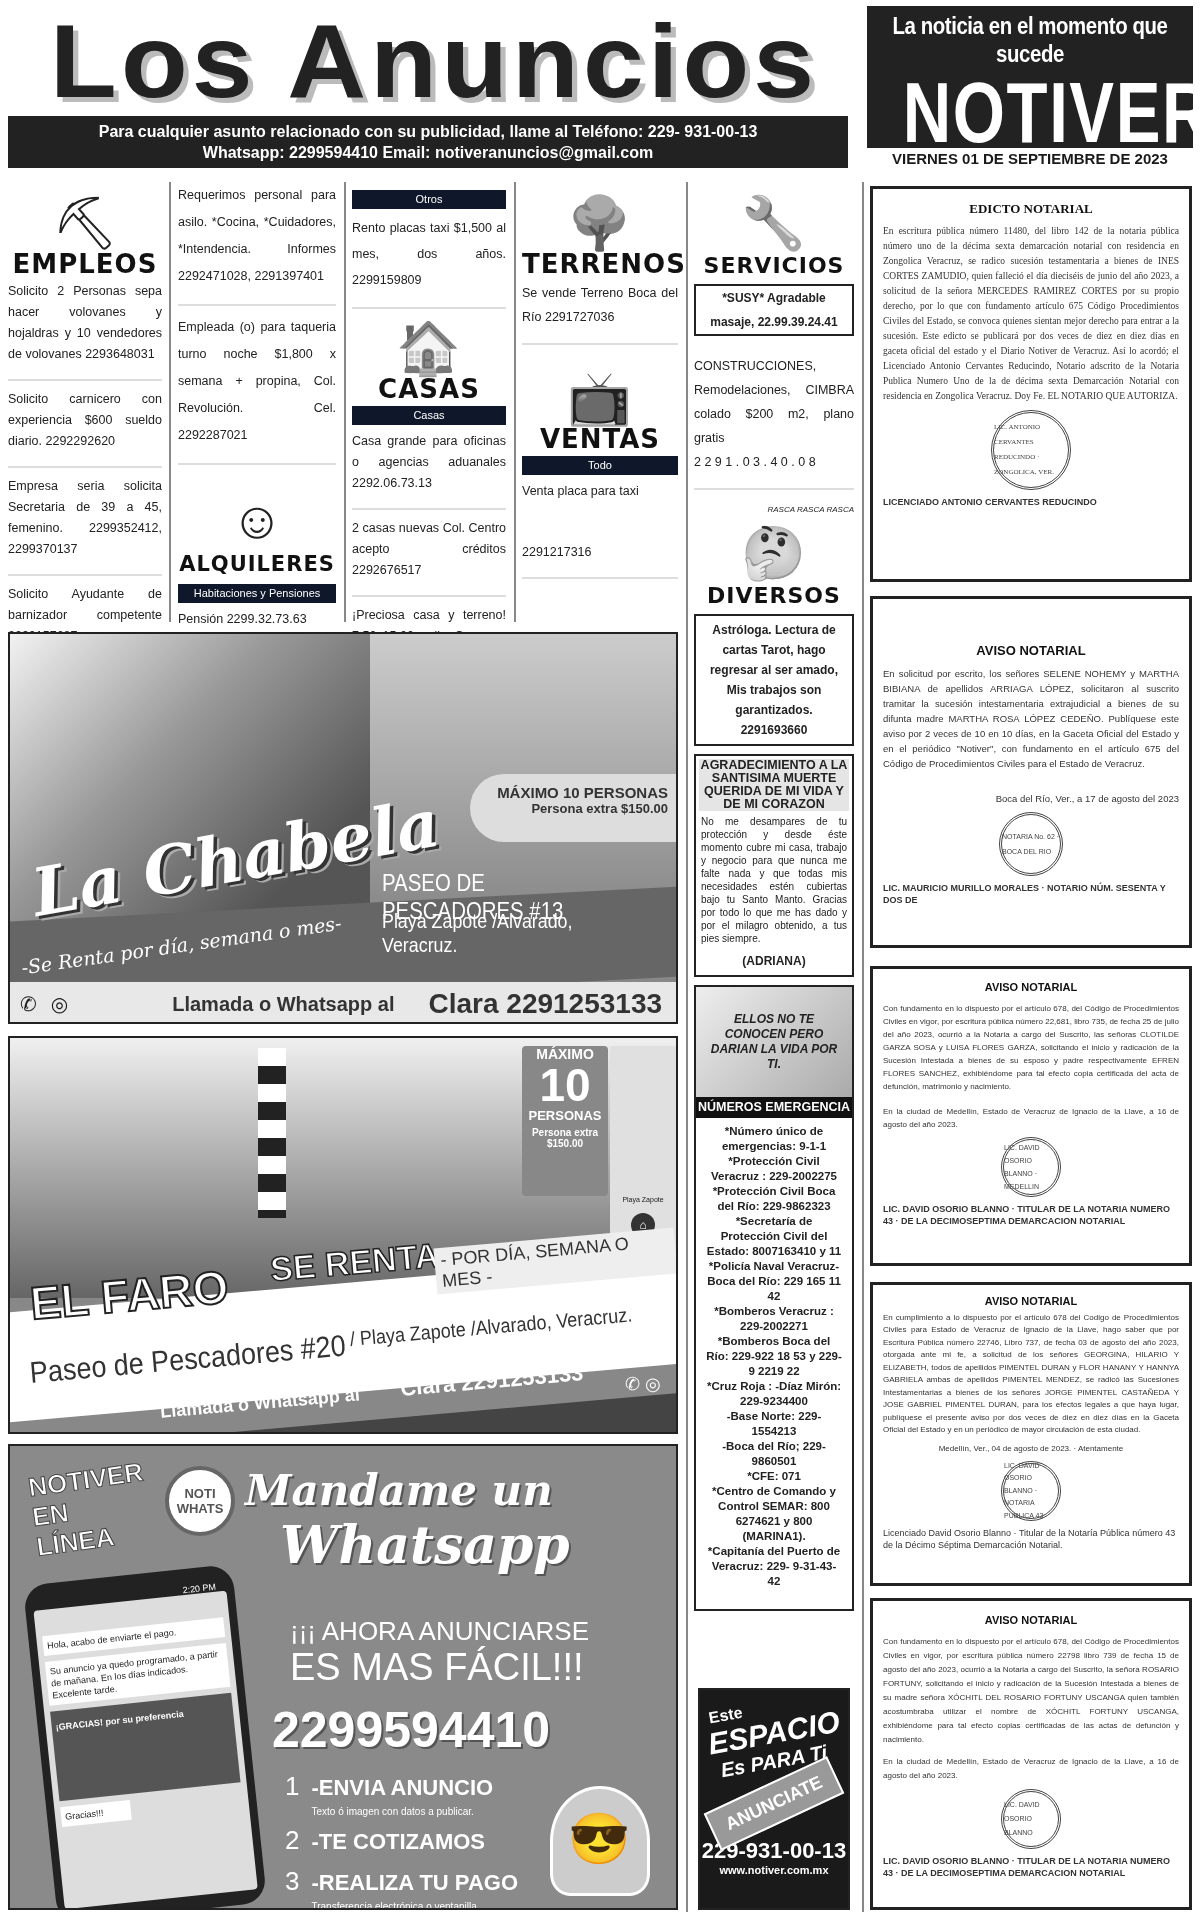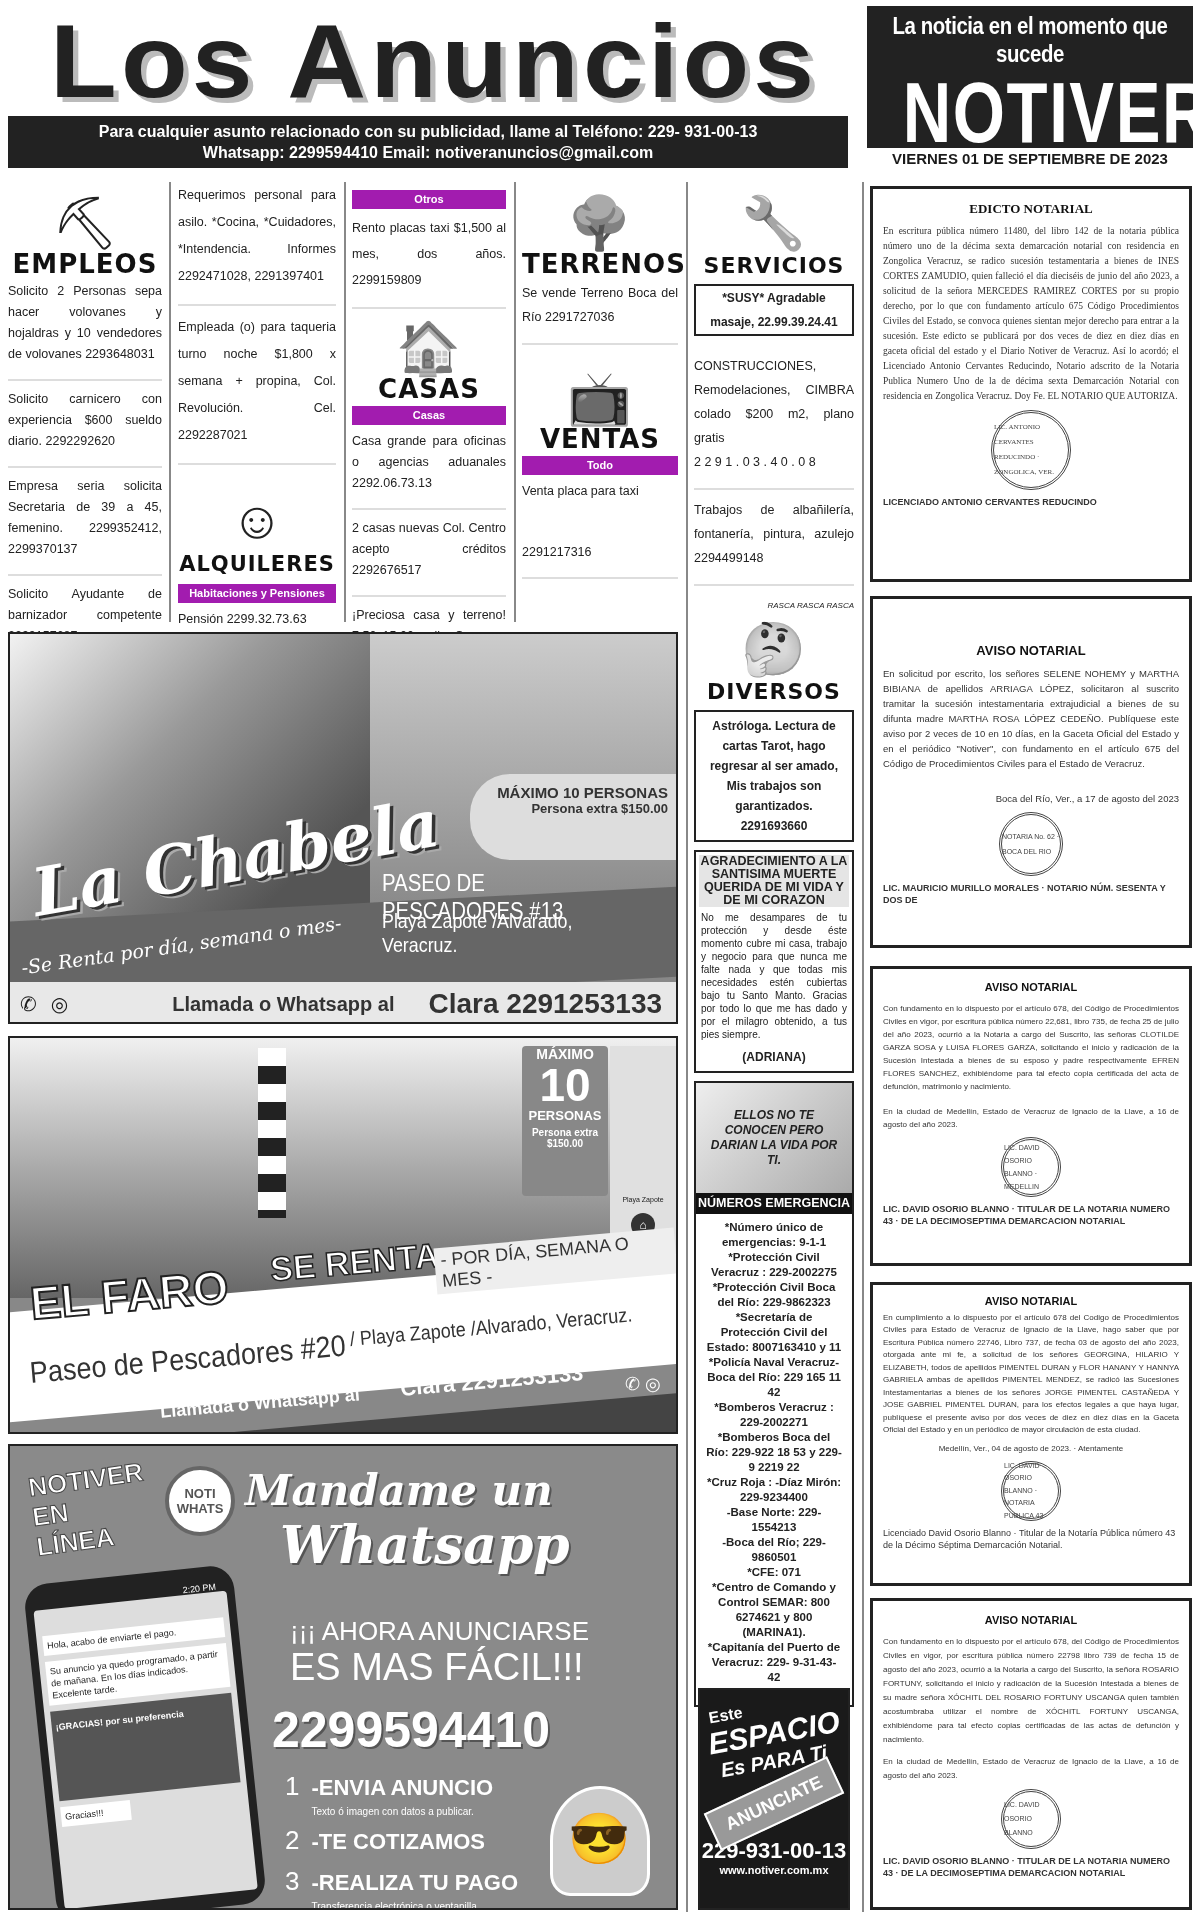--- a/index.html
+++ b/index.html
@@ -9,21 +9,21 @@
 .brand{left:50px;top:6px;width:780px;height:110px;font-family:"Liberation Sans",sans-serif;font-weight:900;font-size:104px;letter-spacing:4px;color:#222;text-shadow:5px 5px 0 #bbb;line-height:110px;transform:scaleX(1.05);transform-origin:left}
 .hbar{left:8px;top:116px;width:840px;height:52px;background:#222;color:#fff;text-align:center;font-weight:bold;font-size:16px;line-height:21px;padding-top:5px}
 .nv{left:867px;top:6px;width:326px;height:142px;background:#222;color:#fff;text-align:center}
 .nv .tag{font-size:24px;font-weight:bold;letter-spacing:-0.5px;padding-top:6px;transform:scaleX(.85);display:block}
 .nv .big{font-size:86px;font-weight:900;line-height:88px;transform:scaleX(.78);display:block;letter-spacing:2px}
 .date{left:867px;top:150px;width:326px;text-align:center;font-weight:bold;font-size:15px}
 
 .vdiv{width:2px;background:#888}
 .col{font-size:12.5px;line-height:21px;text-align:justify;color:#222}
 .ad{border-bottom:2px solid #ddd;padding-bottom:14px;margin-bottom:8px}
-.sec{background:#a21caf;color:#fff;text-align:center;font-size:11px;font-weight:bold;height:19px;line-height:19px;margin:4px 0 6px}
+.sec{background:#0f172a;color:#fff;text-align:center;font-size:11px;font-weight:normal;height:19px;line-height:19px;margin:4px 0 6px}
 .cartoon{text-align:center;margin:6px 0}
 .cartoon .art{font-size:52px;line-height:62px;filter:grayscale(1)}
 .cartoon .ttl{font-family:"DejaVu Sans",sans-serif;font-weight:900;font-size:26px;letter-spacing:1px;color:#111}
 .boxed{border:2px solid #222;text-align:center;font-weight:bold}
 
 .bigad{border:2px solid #222;overflow:hidden;background:#888}
 .photo{background:linear-gradient(160deg,#d9d9d9,#7a7a7a 60%,#555)}
 .notice{border:3px solid #222;background:#fff;font-family:"Liberation Serif",serif;font-size:9.5px;line-height:15px;padding:8px 10px;text-align:justify;color:#333}
 .notice h3{text-align:center;font-size:13px;margin:4px 0 8px;color:#111}
 .seal{width:80px;height:80px;border:3px double #444;border-radius:50%;margin:6px auto;display:flex;align-items:center;justify-content:center;font-size:7px;text-align:left;color:#444}
@@ -105,21 +105,20 @@
     <div class="ttl" style="font-size:22px">SERVICIOS</div>
   </div>
   <div class="boxed" style="font-size:12px">
     <div>*SUSY* Agradable</div>
     <div>masaje, 22.99.39.24.41</div>
   </div>
   <div class="ad" style="margin-top:18px">
     <div>CONSTRUCCIONES, Remodelaciones, CIMBRA colado $200 m2, plano gratis</div>
     <div>2 2 9 1 . 0 3 . 4 0 . 0 8</div>
   </div>
-  <div class="ad">Trabajos de albañilería, fontanería, pintura, azulejo 2294499148</div>
   <div class="cartoon">
     <div style="font-size:8px;text-align:right;font-style:italic">RASCA RASCA RASCA</div>
     <div class="art">🤔</div>
     <div class="ttl" style="font-size:22px">DIVERSOS</div>
   </div>
   <div class="boxed" style="font-size:12px;line-height:20px;padding:4px">
     <div>Astróloga. Lectura de cartas Tarot, hago regresar al ser amado, Mis trabajos son garantizados.</div>
     <div>2291693660</div>
   </div>
   <div class="boxed" style="margin-top:8px;padding:3px;line-height:13px">
@@ -153,21 +152,21 @@
   <div style="font-size:30px;font-weight:900;font-style:italic;transform:rotate(-10deg)">ESPACIO</div>
   <div style="font-size:20px;font-weight:900;font-style:italic;transform:rotate(-10deg)">Es PARA Ti</div>
   <div style="margin:10px 6px;background:#999;color:#fff;font-weight:900;font-size:18px;padding:8px 0;transform:rotate(-25deg);border:2px solid #fff">ANUNCIATE</div>
   <div style="font-size:22px;font-weight:900;margin-top:14px">229-931-00-13</div>
   <div style="font-size:11px;font-weight:bold">www.notiver.com.mx</div>
 </div>
 
 <div class="abs bigad" style="left:8px;top:632px;width:670px;height:392px">
   <div class="photo" style="position:absolute;left:0;top:0;width:360px;height:300px;background:linear-gradient(135deg,#f2f2f2,#999 40%,#555 80%)"></div>
   <div class="photo" style="position:absolute;left:360px;top:0;width:310px;height:280px;background:linear-gradient(180deg,#ccc,#888)"></div>
-  <div style="position:absolute;left:460px;top:140px;width:210px;height:86px;background:#ddd;border-radius:40px 0 0 40px;text-align:right;padding:10px 12px;font-weight:900;color:#333">
+  <div style="position:absolute;left:460px;top:140px;width:210px;height:68px;background:#ddd;border-radius:40px 0 0 40px;text-align:right;padding:10px 12px;font-weight:900;color:#333">
     <div style="font-size:15px">MÁXIMO 10 PERSONAS</div>
     <div style="font-size:13px">Persona extra $150.00</div>
   </div>
   <div style="position:absolute;left:0;top:270px;width:670px;height:90px;background:#666;transform:skewY(-3deg)"></div>
   <div style="position:absolute;left:20px;top:185px;font-family:'DejaVu Serif',serif;font-style:italic;font-weight:bold;font-size:66px;color:#fff;text-shadow:3px 3px 0 #333,5px 5px 0 #aaa;transform:rotate(-10deg)">La Chabela</div>
   <div style="position:absolute;left:10px;top:300px;font-family:'DejaVu Serif',serif;font-style:italic;font-size:19px;color:#fff;transform:rotate(-8deg)">-Se Renta por día, semana o mes-</div>
   <div style="position:absolute;left:372px;top:235px;color:#fff;font-size:24px;transform:scaleX(.85);transform-origin:left">PASEO DE PESCADORES #13</div>
   <div style="position:absolute;left:372px;top:275px;color:#fff;font-size:21px;transform:scaleX(.85);transform-origin:left">Playa Zapote /Alvarado, Veracruz.</div>
   <div style="position:absolute;left:0;top:348px;width:670px;height:44px;background:#e8e8e8;display:flex;align-items:center;gap:14px;padding-left:10px">
     <span style="font-size:20px">✆</span>

